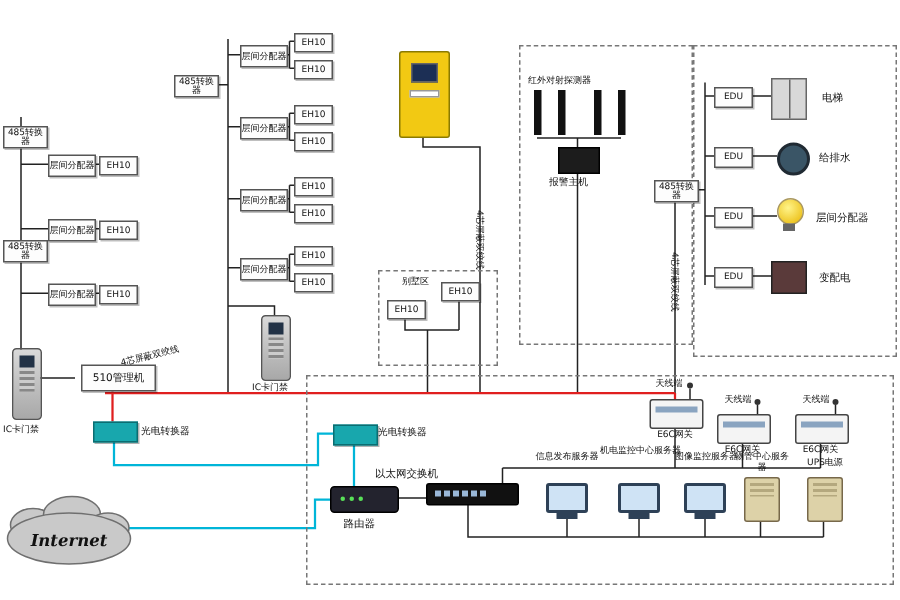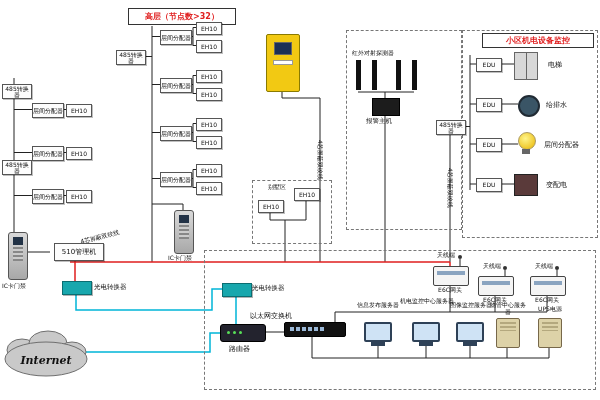--- a/index.html
+++ b/index.html
@@ -59,22 +59,20 @@
     <circle cx="460" cy="257" r="2" fill="#333"></circle>
     <circle cx="505" cy="268" r="2" fill="#333"></circle>
     <circle cx="557" cy="268" r="2" fill="#333"></circle>
   </svg>
 
   <div class="dash" style="left:346px;top:30px;width:114px;height:198px"></div>
   <div class="dash" style="left:462px;top:30px;width:134px;height:206px"></div>
   <div class="dash" style="left:252px;top:180px;width:78px;height:62px"></div>
   <div class="dash" style="left:204px;top:250px;width:390px;height:138px"></div>
 
-  <div class="tbox" style="left:128px;top:8px;width:106px;height:15px">高层（节点数&gt;32）</div>
-  <div class="tbox" style="left:482px;top:33px;width:110px;height:13px">小区机电设备监控</div>
   <div class="lbl lbl6" style="left:268px;top:183px">别墅区</div>
 
   <div class="sbox" style="left:2px;top:84px;width:28px;height:13px">485转换器</div>
   <div class="sbox" style="left:2px;top:160px;width:28px;height:13px">485转换器</div>
   <div class="sbox" style="left:32px;top:103px;width:30px;height:13px">层间分配器</div>
   <div class="sbox" style="left:66px;top:104px;width:24px;height:11px">EH10</div>
   <div class="sbox" style="left:32px;top:146px;width:30px;height:13px">层间分配器</div>
   <div class="sbox" style="left:66px;top:147px;width:24px;height:11px">EH10</div>
   <div class="sbox" style="left:32px;top:189px;width:30px;height:13px">层间分配器</div>
   <div class="sbox" style="left:66px;top:190px;width:24px;height:11px">EH10</div>

